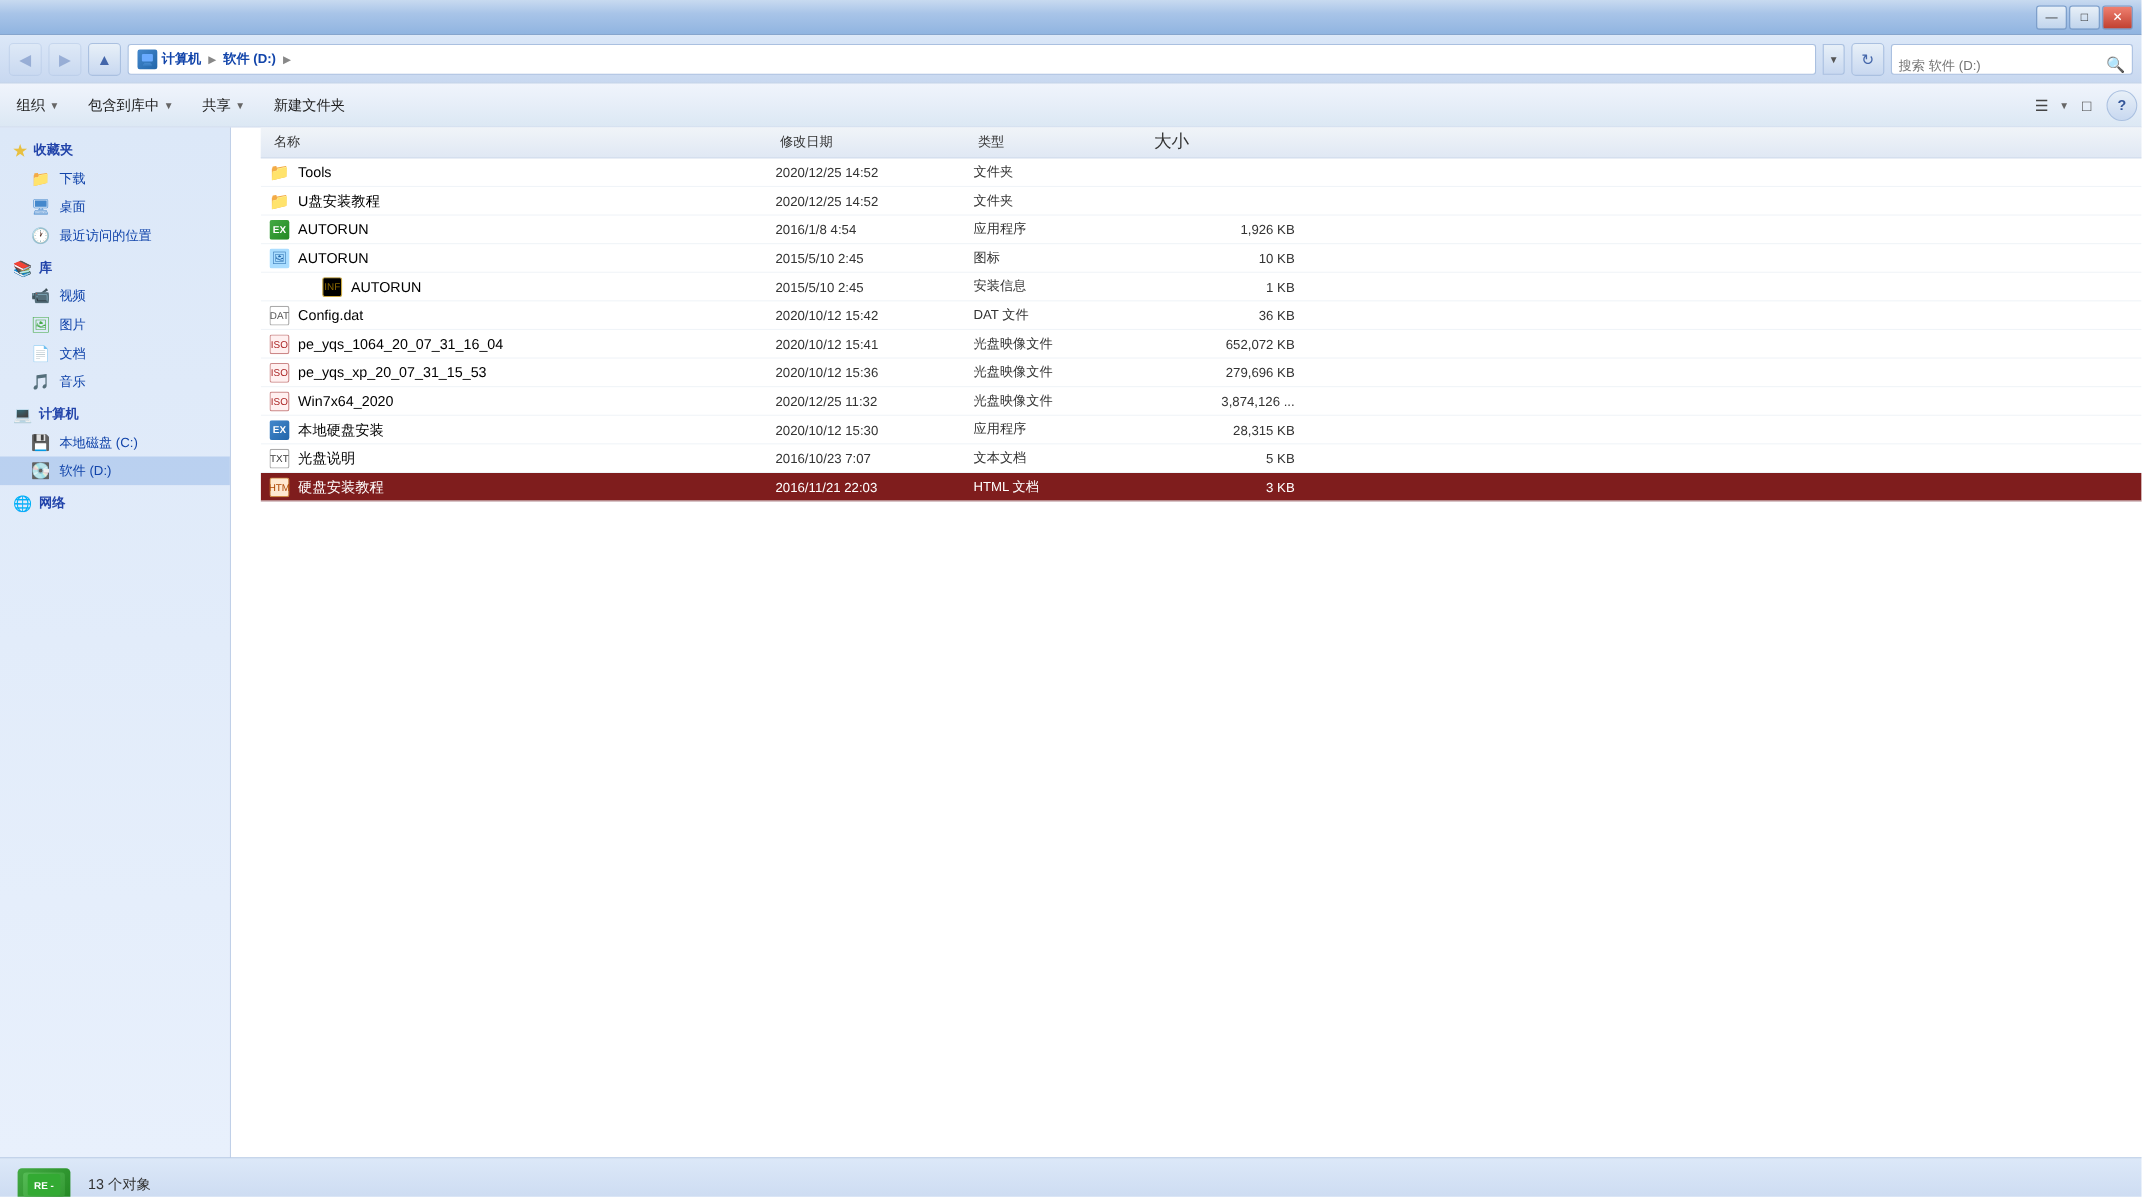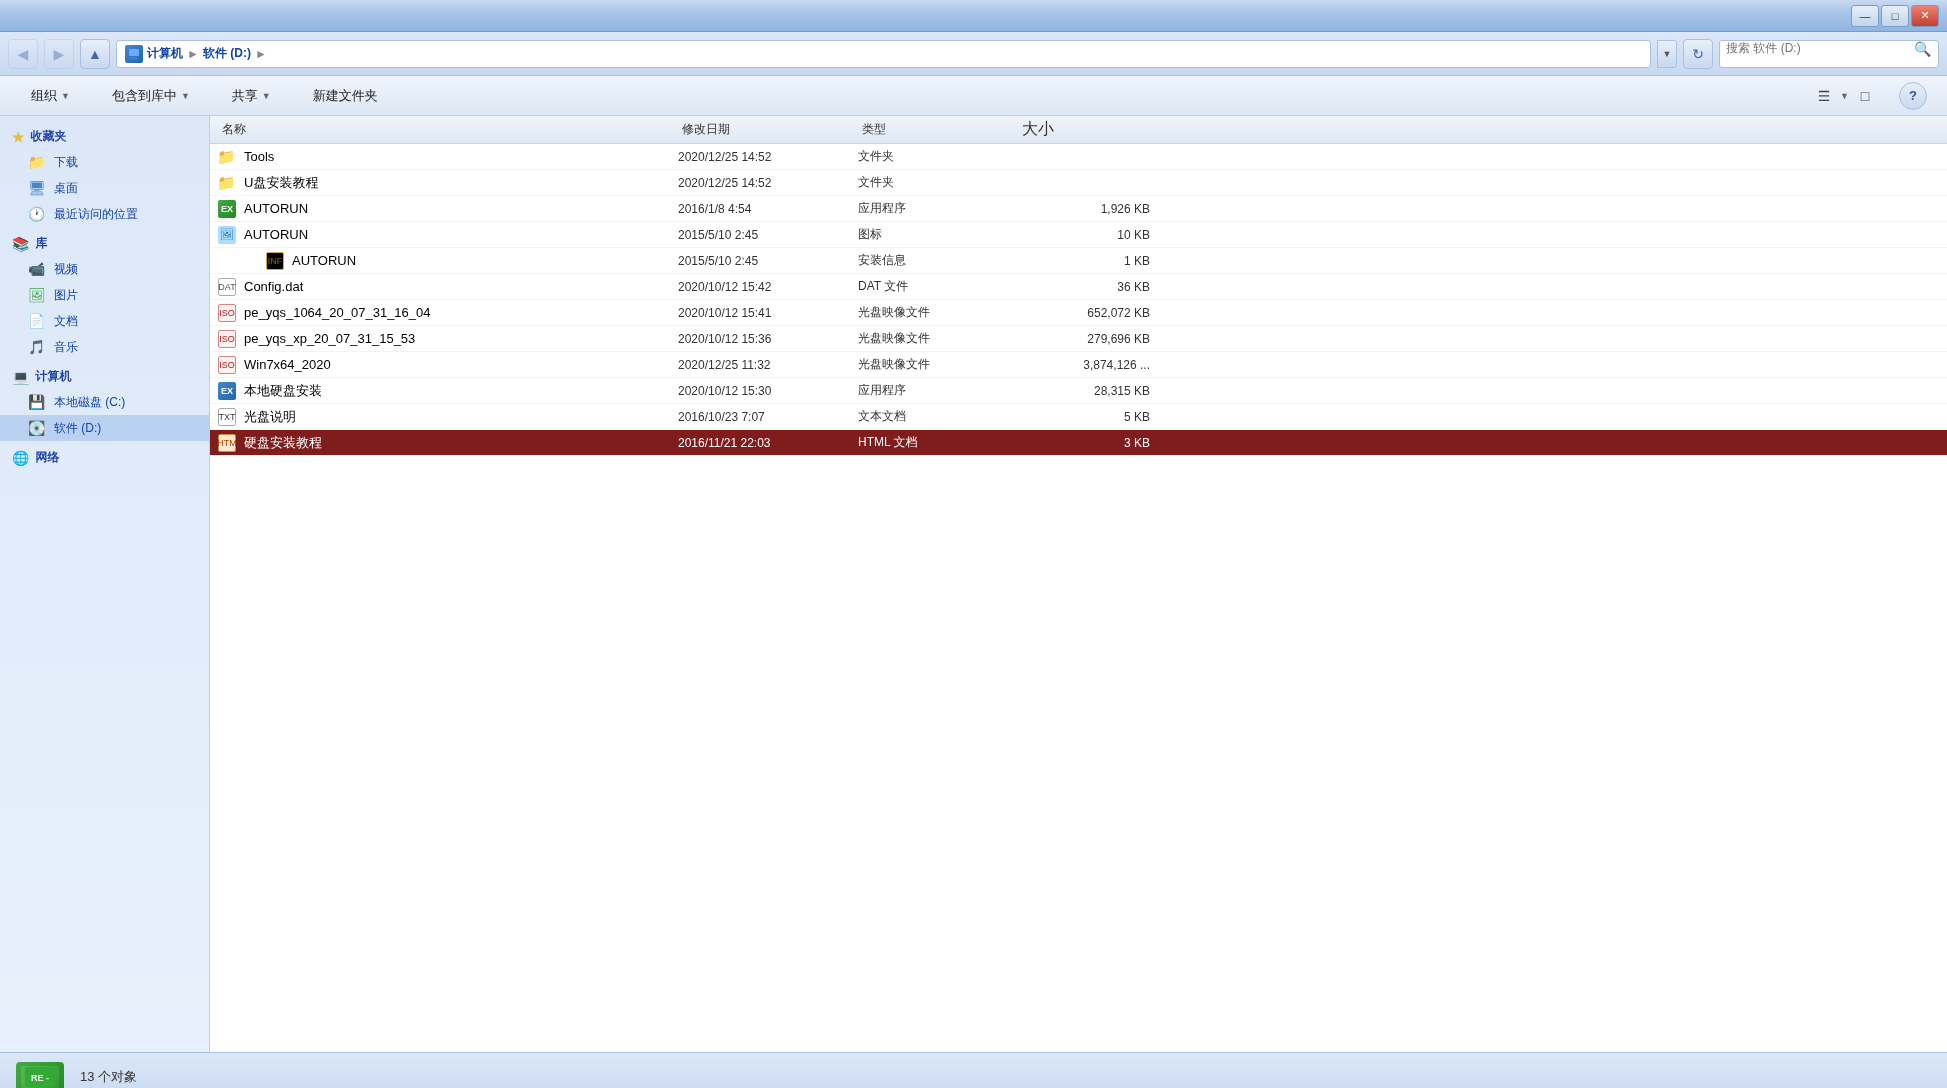--- a/index.html
+++ b/index.html
@@ -120,43 +120,43 @@
       font-size: 14px;
       color: #4466aa;
     }
     .search-box {
       width: 220px;
       height: 28px;
       background: #fff;
       border: 1px solid #aac0e0;
       border-radius: 3px;
       display: flex;
-      align-items: flex-start;
+      align-items: flex-end;
       padding: 0 6px;
       gap: 4px;
     }
     .search-box input {
       border: none;
       outline: none;
       flex: 1;
       font-size: 12px;
       color: #999;
       background: transparent;
       font-family: "Microsoft YaHei", Arial, sans-serif;
     }
     .search-icon { color: #888; font-size: 14px; }
 
     
     .toolbar {
       background: linear-gradient(to bottom, #f0f4fc, #dce8f4);
       height: 40px;
       display: flex;
       align-items: center;
-      padding: 0 20px;
-      gap: 20px;
+      padding: 0 4px;
+      gap: 4px;
       border-bottom: 1px solid #c0d0e8;
     }
     .toolbar-btn {
       height: 30px;
       padding: 0 10px;
       border: 1px solid transparent;
       border-radius: 3px;
       background: transparent;
       cursor: pointer;
       display: flex;
@@ -262,20 +262,21 @@
     .icon-image { color: #44aa44; }
     .icon-doc { color: #4488cc; }
     .icon-music { color: #ee6622; }
 
     
     .file-area {
       flex: 1;
       display: flex;
       flex-direction: column;
       background: #fff;
+      padding-left: 27px;
     }
     .column-header {
       display: flex;
       align-items: center;
       background: linear-gradient(to bottom, #f0f4f8, #e0e8f4);
       border-bottom: 1px solid #c8d4e8;
       height: 28px;
       padding: 0 8px;
     }
     .col-name {

